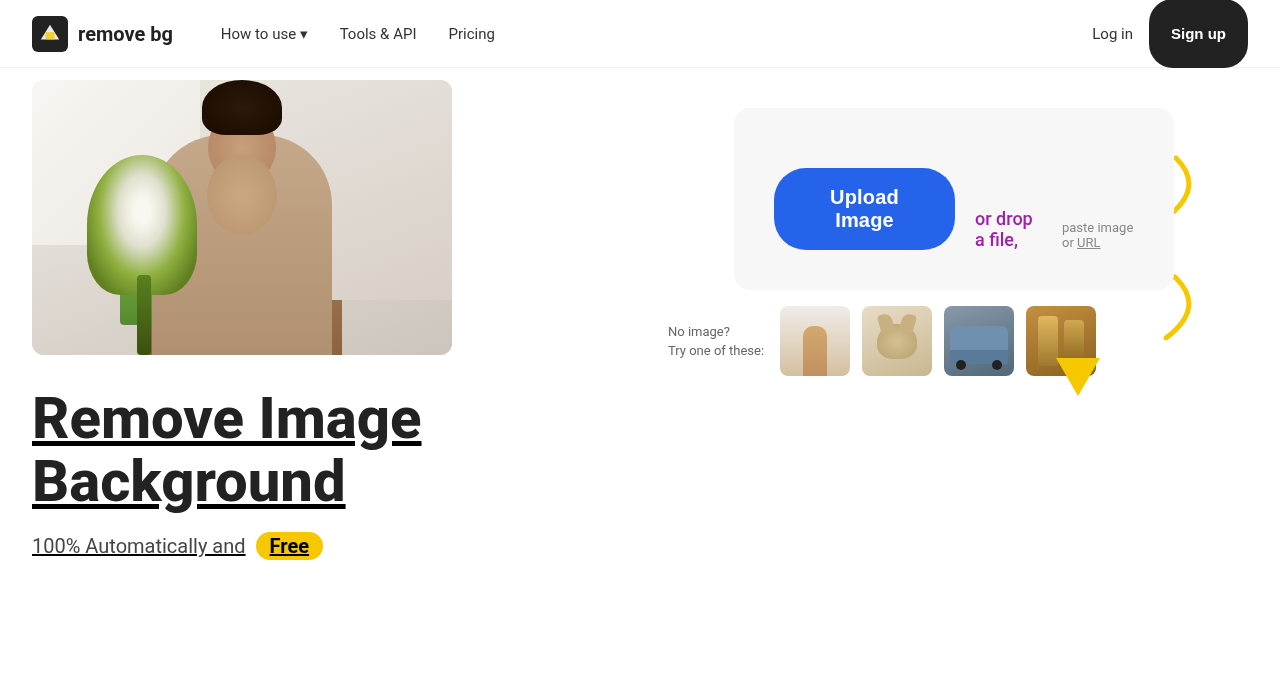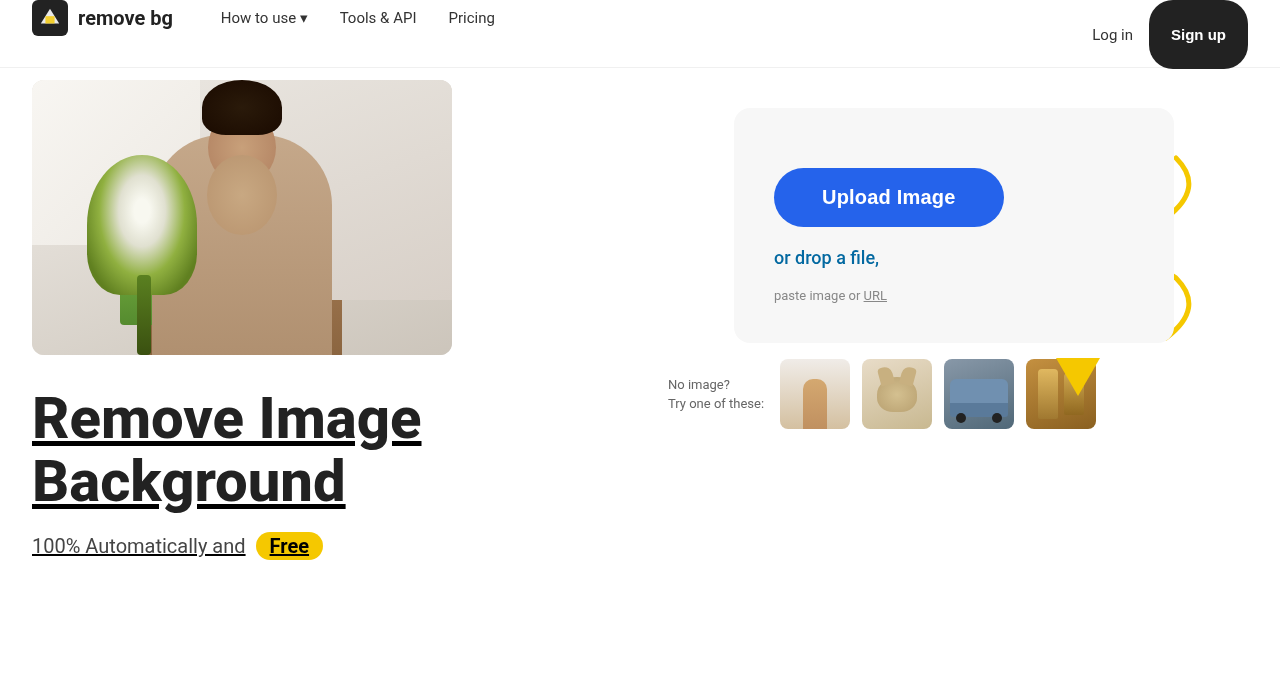--- a/index.html
+++ b/index.html
@@ -1,20 +1,20 @@
 <!DOCTYPE html>
 <html><head>
   <meta charset="utf-8">
   <style>
     * { margin: 0; padding: 0; box-sizing: border-box; }
     body { font-family: -apple-system, BlinkMacSystemFont, 'Segoe UI', Roboto, sans-serif; background: #fff; overflow-x: hidden; }
 
     
     nav {
-      display: flex; align-items: flex-start; justify-content: space-between;
+      display: flex; align-items: center; justify-content: space-between;
       padding: 0 32px; height: 68px; border-bottom: 1px solid #f0f0f0;
       position: relative; z-index: 10;
     }
     .nav-left { display: flex; align-items: center; gap: 36px; }
     .logo { display: flex; align-items: center; gap: 10px; text-decoration: none; }
     .logo-icon {
       width: 36px; height: 36px;
       background: #222; border-radius: 6px;
       display: flex; align-items: center; justify-content: center;
     }
@@ -84,30 +84,30 @@
     }
 
     .headline { font-size: 58px; font-weight: 800; color: #222; line-height: 1.08; margin-bottom: 20px; }
     .subline { display: flex; align-items: center; gap: 10px; font-size: 20px; color: #444; }
     .free-badge {
       background: #f5c800; color: #000000; font-weight: 700;
       padding: 2px 14px; border-radius: 20px; font-size: 20px;
     }
     .upload-box {
       width: 440px; background: #f7f7f7; border-radius: 16px;
-      padding: 60px 40px 40px; display: flex; flex-direction: column;
-      align-items: flex-start; gap: 20px; position: relative; z-index: 2;
+      padding: 60px 40px 40px; display: flex; flex-direction: row;
+      align-items: flex-end; gap: 20px; position: relative; z-index: 2;
     }
     .upload-btn {
       background: #2563eb; color: #fff; border: none;
       border-radius: 32px; padding: 18px 48px;
       font-size: 20px; font-weight: 700; cursor: pointer;
       letter-spacing: 0.01em;
     }
-    .drop-text { font-size: 18px; color: #0369a1; font-weight: 500; }
+    .drop-text { font-size: 18px; color: #a21caf; font-weight: 500; }
     .paste-text { font-size: 13px; color: #888; }
     .paste-text a { color: #888; }
 
     
     .samples-row {
       display: flex; align-items: center; gap: 12px;
       margin-top: 16px; width: 100%;
       justify-content: flex-start; padding: 0 8px;
     }
     .no-image-text { font-size: 13px; color: #666; line-height: 1.5; min-width: 100px; }

